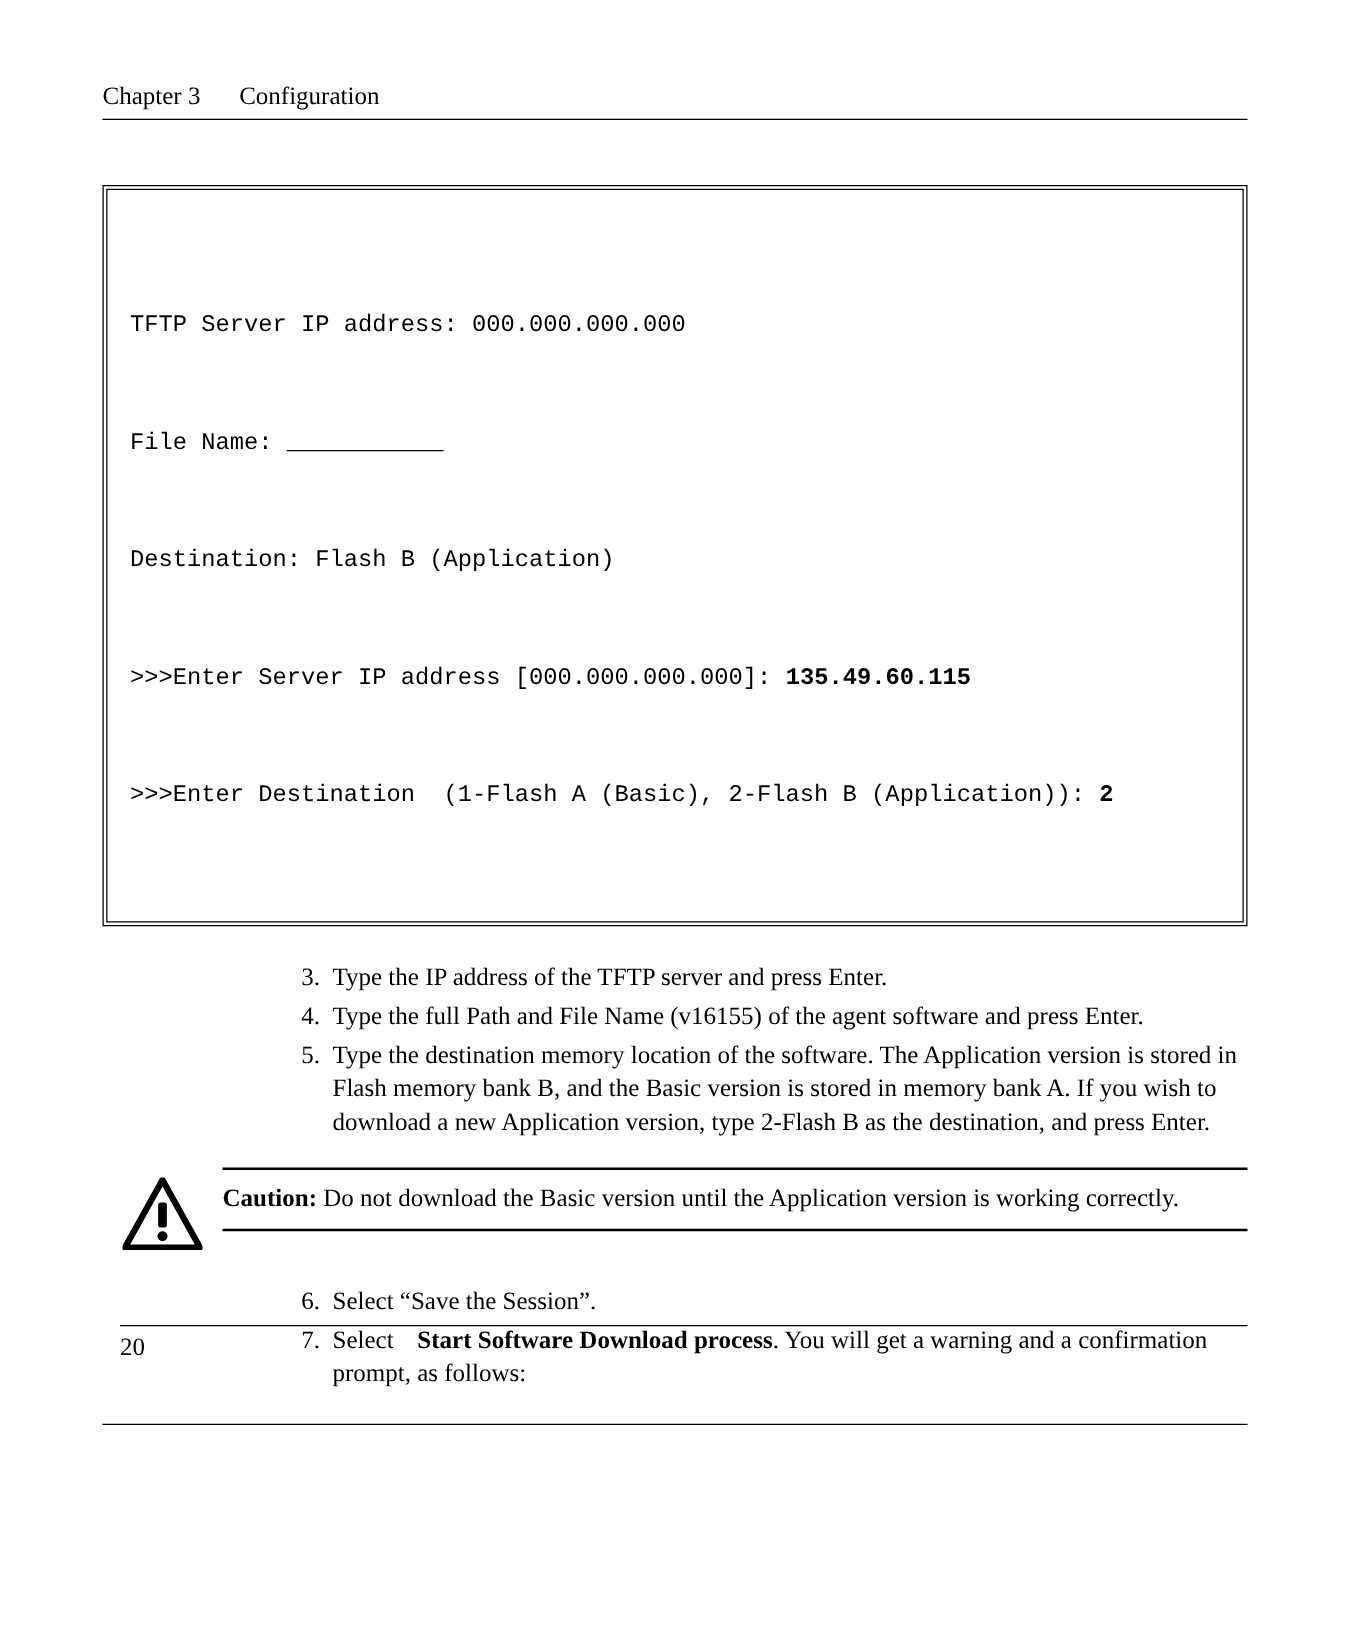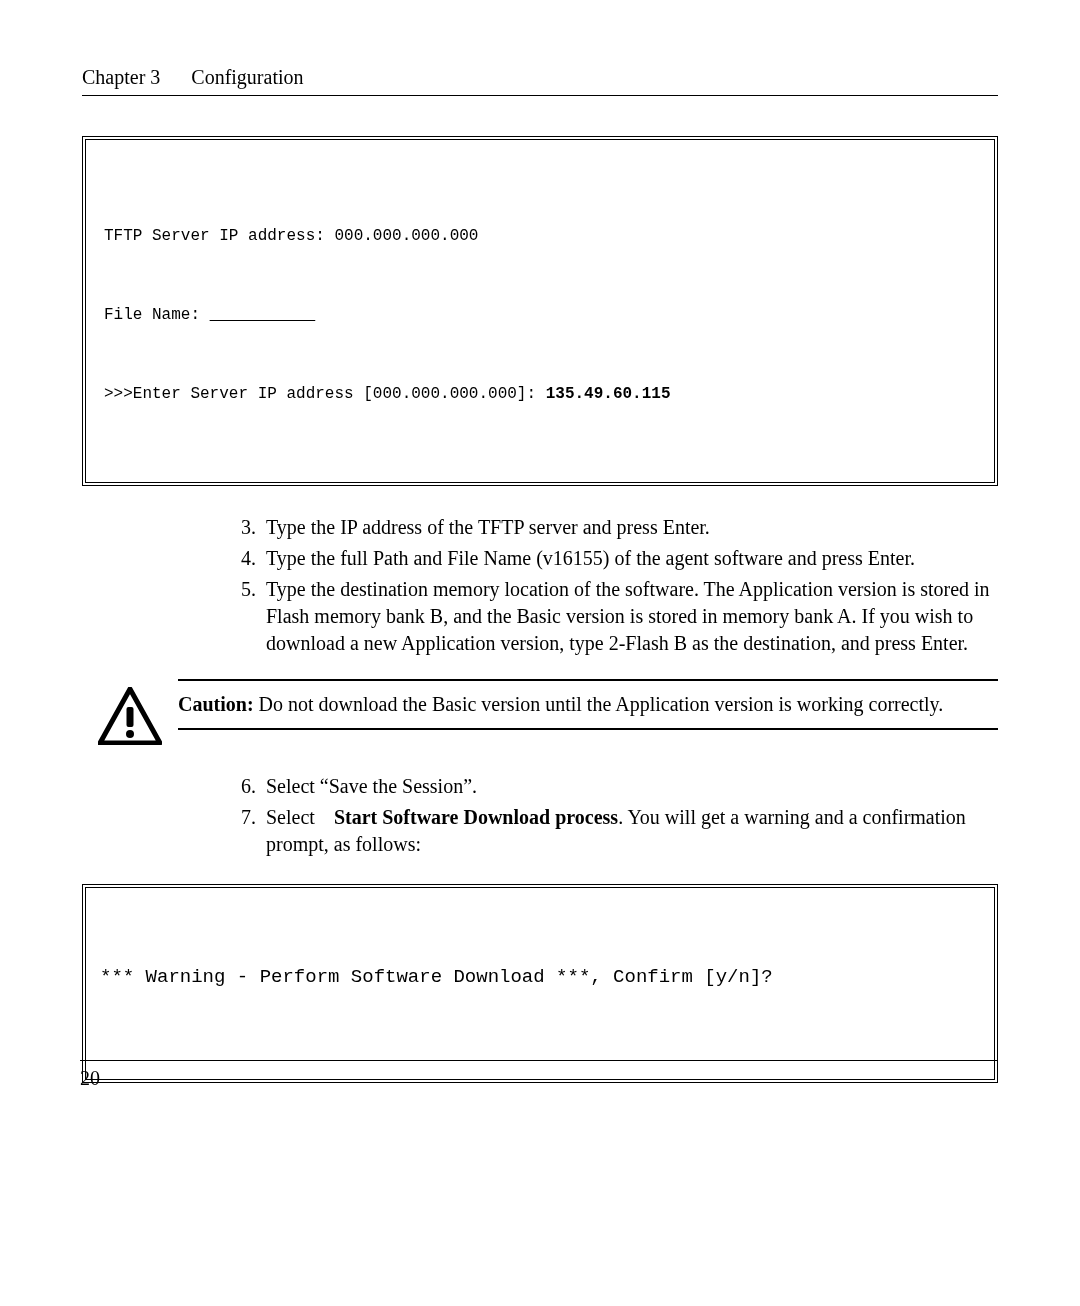--- a/index.html
+++ b/index.html
@@ -20,25 +20,25 @@
   .running-head {
     font-size: 20px;
     padding-bottom: 6px;
     border-bottom: 1.5px solid #000;
   }
   .running-head .chap {
     display: inline-block;
     margin-right: 26px;
   }
   .term-box {
-    margin-top: 40px;
+    margin-top: 52px;
     border: 4px double #000;
     padding: 30px 4px 22px 18px;
     font-family: "Courier New", Courier, monospace;
-    font-size: 16px;
+    font-size: 19px;
     line-height: 1.65;
     white-space: pre-wrap;
   }
   .term-box .line { display: block; }
   .term-box .blank { text-decoration: underline; white-space: pre; }
   .term-box .bold { font-weight: 700; }
   .ol {
     margin: 28px 0 0 0;
     padding: 0 0 0 140px;
     font-size: 20px;
@@ -76,21 +76,21 @@
   }
   .caution-label { font-weight: 700; }
   .term-box.small {
     margin-top: 26px;
     padding: 18px 14px 30px 14px;
     font-size: 19px;
     line-height: 1.5;
   }
   .footer {
     position: absolute;
-    left: 80px;
+    left: 96px;
     right: 82px;
     bottom: 50px;
     border-top: 1.5px solid #000;
     padding-top: 6px;
     display: flex;
     justify-content: space-between;
     font-size: 20px;
   }
 </style>
 </head>
@@ -99,21 +99,23 @@
 <div class="page">
 
   <div class="running-head">
     <span class="chap">Chapter 3</span>
     <span>Configuration</span>
   </div>
 
   <div class="term-box">
     <span class="line"><span>TFTP Server IP address: </span><span>000.000.000.000</span></span>
     <span class="line"><span>File Name: </span><span class="blank">           </span></span>
+    <span class="line">Destination: Flash B (Application)</span>
     <span class="line"><span>&gt;&gt;&gt;Enter Server IP address [000.000.000.000]: </span><span class="bold">135.49.60.115</span></span>
+    <span class="line"><span>&gt;&gt;&gt;Enter Destination  (1-Flash A (Basic), 2-Flash B (Application)): </span><span class="bold">2</span></span>
   </div>
 
   <div class="ol" id="list-a">
       <div class="li">
         <div class="num">3.</div>
         <div class="txt">Type the IP address of the TFTP server and press Enter.</div>
       </div>
       <div class="li">
         <div class="num">4.</div>
         <div class="txt">Type the full Path and File Name (v16155) of the agent software and press Enter.</div>

